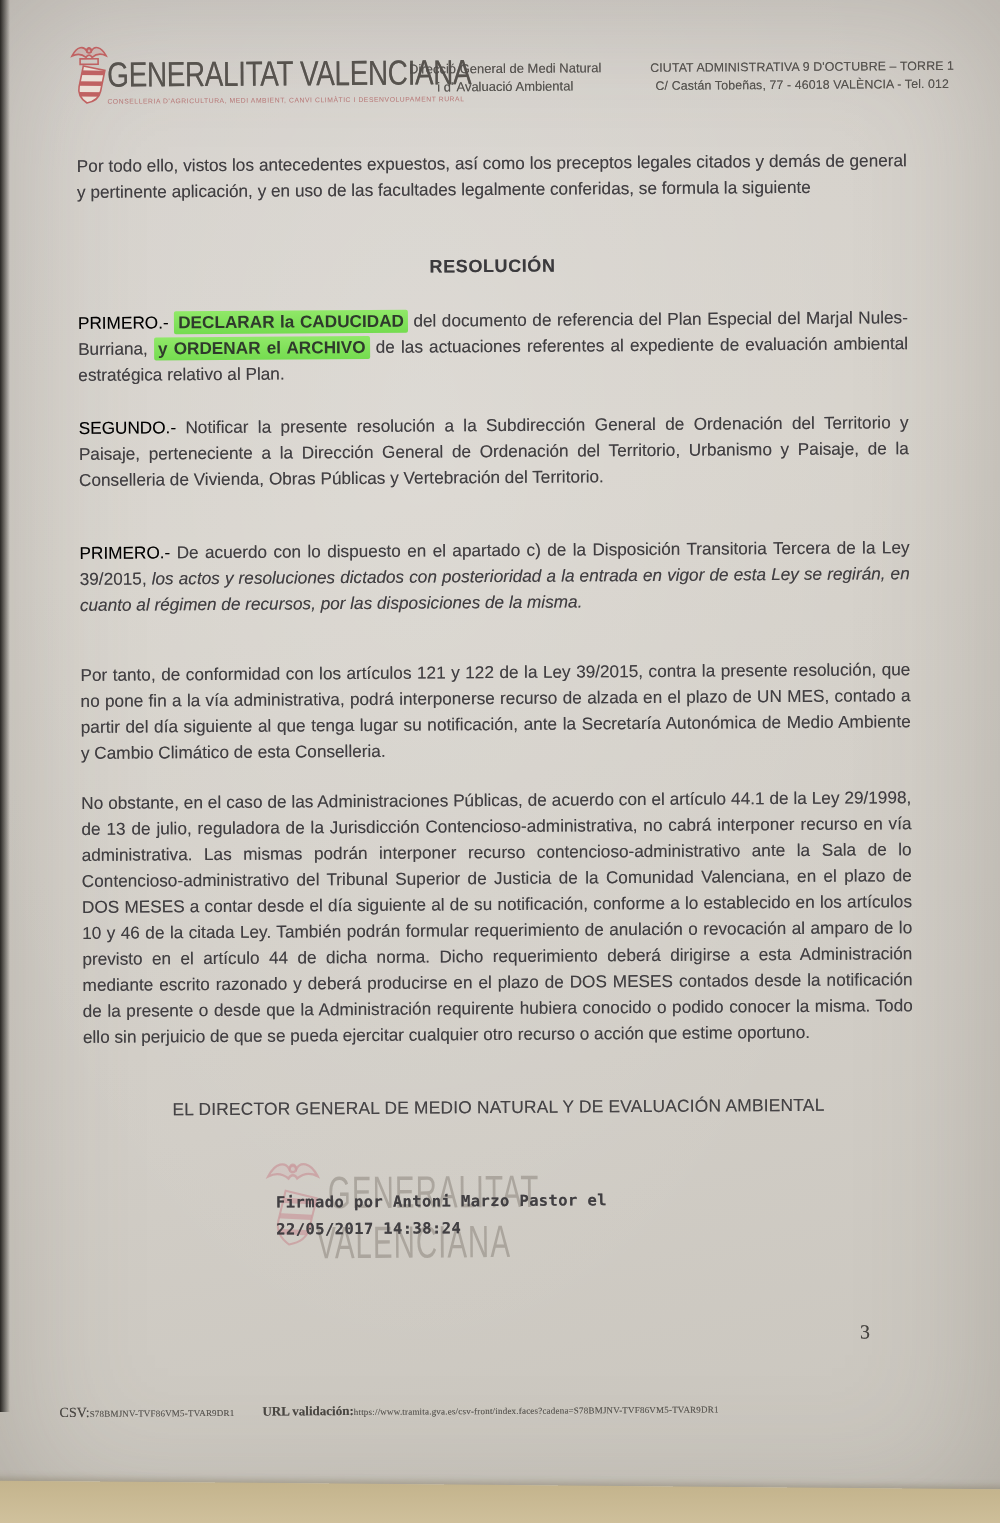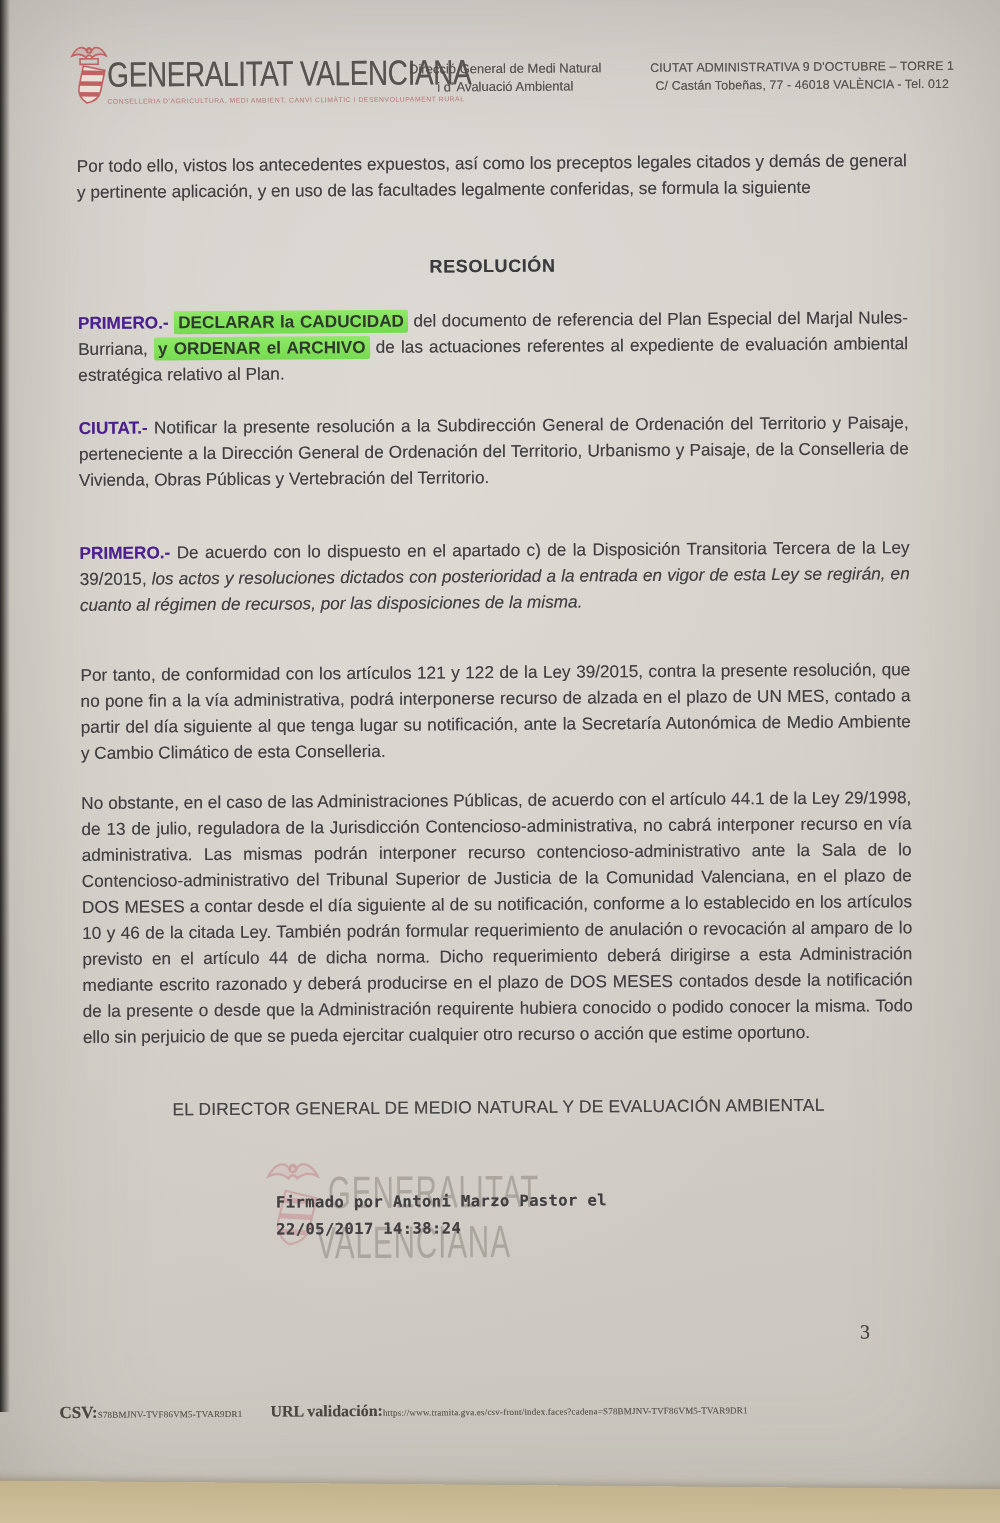--- a/index.html
+++ b/index.html
@@ -53,21 +53,21 @@
   }
   .hdr-addr{
     position:absolute;left:642px;top:60px;width:330px;text-align:center;
     font-size:12.4px;line-height:18px;color:#55524d;letter-spacing:0.1px;
   }
   
   .para{
     position:absolute;left:81px;width:830px;
     font-size:17.2px;line-height:26px;text-align:justify;margin:0;
   }
-  .para b{font-weight:700;color:#4c1d95;}
+  .para b{font-weight:400;color:#000000;}
   .hl{
     font-weight:700;color:#2f3a2c;
     background:linear-gradient(#90e868,#74dc4f);
     padding:1px 4px 2px 4px;border-radius:2px;
     box-decoration-break:clone;-webkit-box-decoration-break:clone;
     text-shadow:none;
   }
   .title-center{
     position:absolute;left:81px;width:830px;text-align:center;
     font-size:18px;font-weight:700;letter-spacing:0.6px;color:#3b3a3d;
@@ -95,22 +95,22 @@
   }
   
   .page-num{
     position:absolute;left:856px;top:1323px;
     font-family:"Liberation Serif",serif;font-size:20px;color:#45433f;
   }
   .footline{
     position:absolute;left:55px;top:1400px;width:900px;white-space:nowrap;
     font-family:"Liberation Serif",serif;color:#4a4742;
   }
-  .footline .lbl{font-weight:700;font-size:17px;}
-  .footline .lbl2{font-weight:700;font-size:16px;}
+  .footline .lbl{font-weight:400;font-size:14px;}
+  .footline .lbl2{font-weight:700;font-size:13px;}
   .footline .tiny{font-size:9px;color:#5d5a54;letter-spacing:0.2px;}
   .gap{display:inline-block;width:28px;}
 </style>
 </head>
 <body>
 
 <div class="photo">
   <div class="paper"></div>
   <div class="desk-band"></div>
 
@@ -151,21 +151,21 @@
       <div>CIUTAT ADMINISTRATIVA 9 D'OCTUBRE – TORRE 1</div>
       <div>C/ Castán Tobeñas, 77 - 46018 VALÈNCIA - Tel. 012</div>
     </div>
 
     <p class="para" style="top:150px">Por todo ello, vistos los antecedentes expuestos, así como los preceptos legales citados y demás de general y pertinente aplicación, y en uso de las facultades legalmente conferidas, se formula la siguiente</p>
 
     <div class="title-center" style="top:256px">RESOLUCIÓN</div>
 
     <p class="para" style="top:307px"><b>PRIMERO.- </b><span class="hl">DECLARAR la CADUCIDAD</span><span> del documento de referencia del Plan Especial del Marjal Nules-Burriana, </span><span class="hl">y ORDENAR el ARCHIVO</span><span> de las actuaciones referentes al expediente de evaluación ambiental estratégica relativo al Plan.</span></p>
 
-    <p class="para" style="top:412px"><b>CIUTAT.- </b><span>Notificar la presente resolución a la Subdirección General de Ordenación del Territorio y Paisaje, perteneciente a la Dirección General de Ordenación del Territorio, Urbanismo y Paisaje, de la Conselleria de Vivienda, Obras Públicas y Vertebración del Territorio.</span></p>
+    <p class="para" style="top:412px"><b>SEGUNDO.- </b><span>Notificar la presente resolución a la Subdirección General de Ordenación del Territorio y Paisaje, perteneciente a la Dirección General de Ordenación del Territorio, Urbanismo y Paisaje, de la Conselleria de Vivienda, Obras Públicas y Vertebración del Territorio.</span></p>
 
     <p class="para" style="top:537px"><b>PRIMERO.- </b><span>De acuerdo con lo dispuesto en el apartado c) de la Disposición Transitoria Tercera de la Ley 39/2015, </span><span class="em">los actos y resoluciones dictados con posterioridad a la entrada en vigor de esta Ley se regirán, en cuanto al régimen de recursos, por las disposiciones de la misma.</span></p>
 
     <p class="para" style="top:659px">Por tanto, de conformidad con los artículos 121 y 122 de la Ley 39/2015, contra la presente resolución, que no pone fin a la vía administrativa, podrá interponerse recurso de alzada en el plazo de UN MES, contado a partir del día siguiente al que tenga lugar su notificación, ante la Secretaría Autonómica de Medio Ambiente y Cambio Climático de esta Conselleria.</p>
 
     <p class="para" style="top:787px">No obstante, en el caso de las Administraciones Públicas, de acuerdo con el artículo 44.1 de la Ley 29/1998, de 13 de julio, reguladora de la Jurisdicción Contencioso-administrativa, no cabrá interponer recurso en vía administrativa. Las mismas podrán interponer recurso contencioso-administrativo ante la Sala de lo Contencioso-administrativo del Tribunal Superior de Justicia de la Comunidad Valenciana, en el plazo de DOS MESES a contar desde el día siguiente al de su notificación, conforme a lo establecido en los artículos 10 y 46 de la citada Ley. También podrán formular requerimiento de anulación o revocación al amparo de lo previsto en el artículo 44 de dicha norma. Dicho requerimiento deberá dirigirse a esta Administración mediante escrito razonado y deberá producirse en el plazo de DOS MESES contados desde la notificación de la presente o desde que la Administración requirente hubiera conocido o podido conocer la misma. Todo ello sin perjuicio de que se pueda ejercitar cualquier otro recurso o acción que estime oportuno.</p>
 
     <div class="signer" style="top:1097px">EL DIRECTOR GENERAL DE MEDIO NATURAL Y DE EVALUACIÓN AMBIENTAL</div>
 
     <div class="sig-block">

